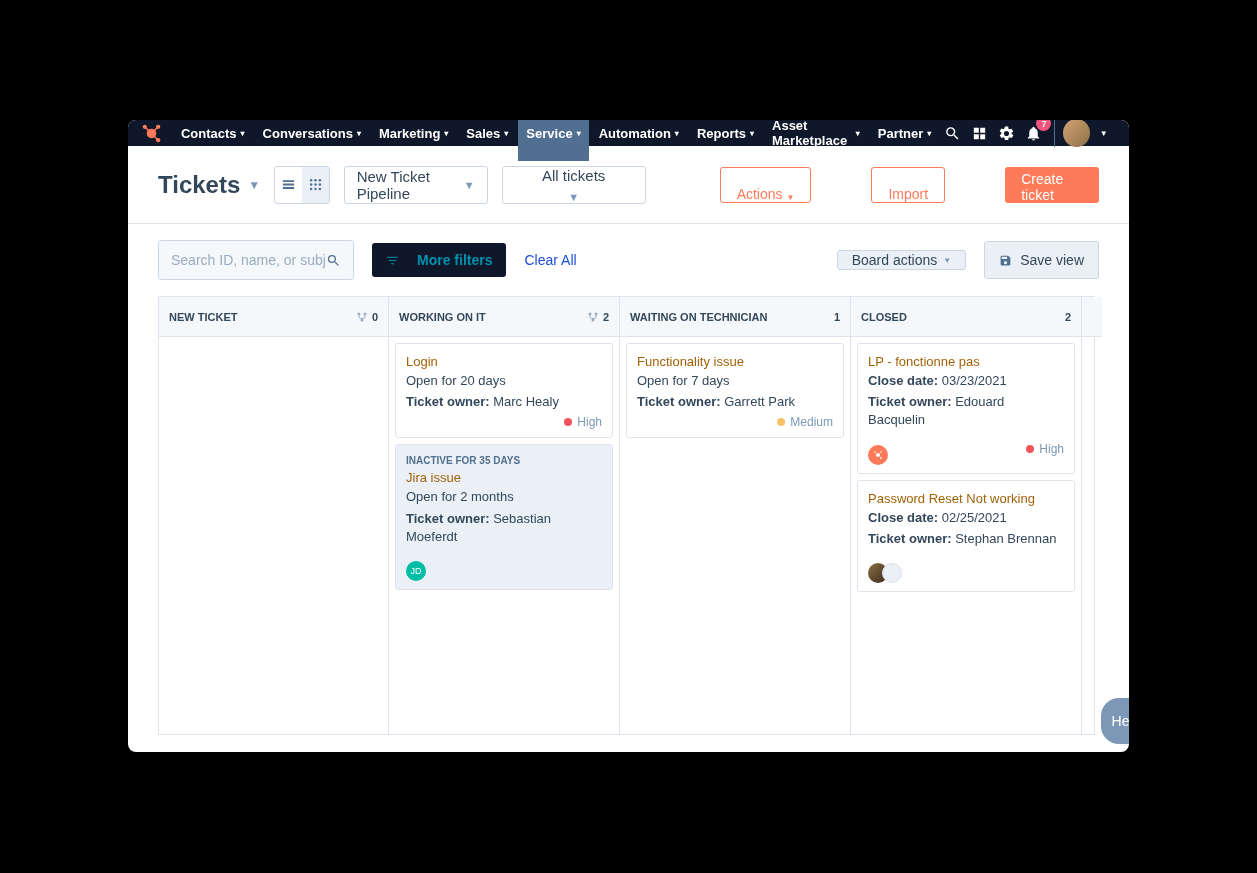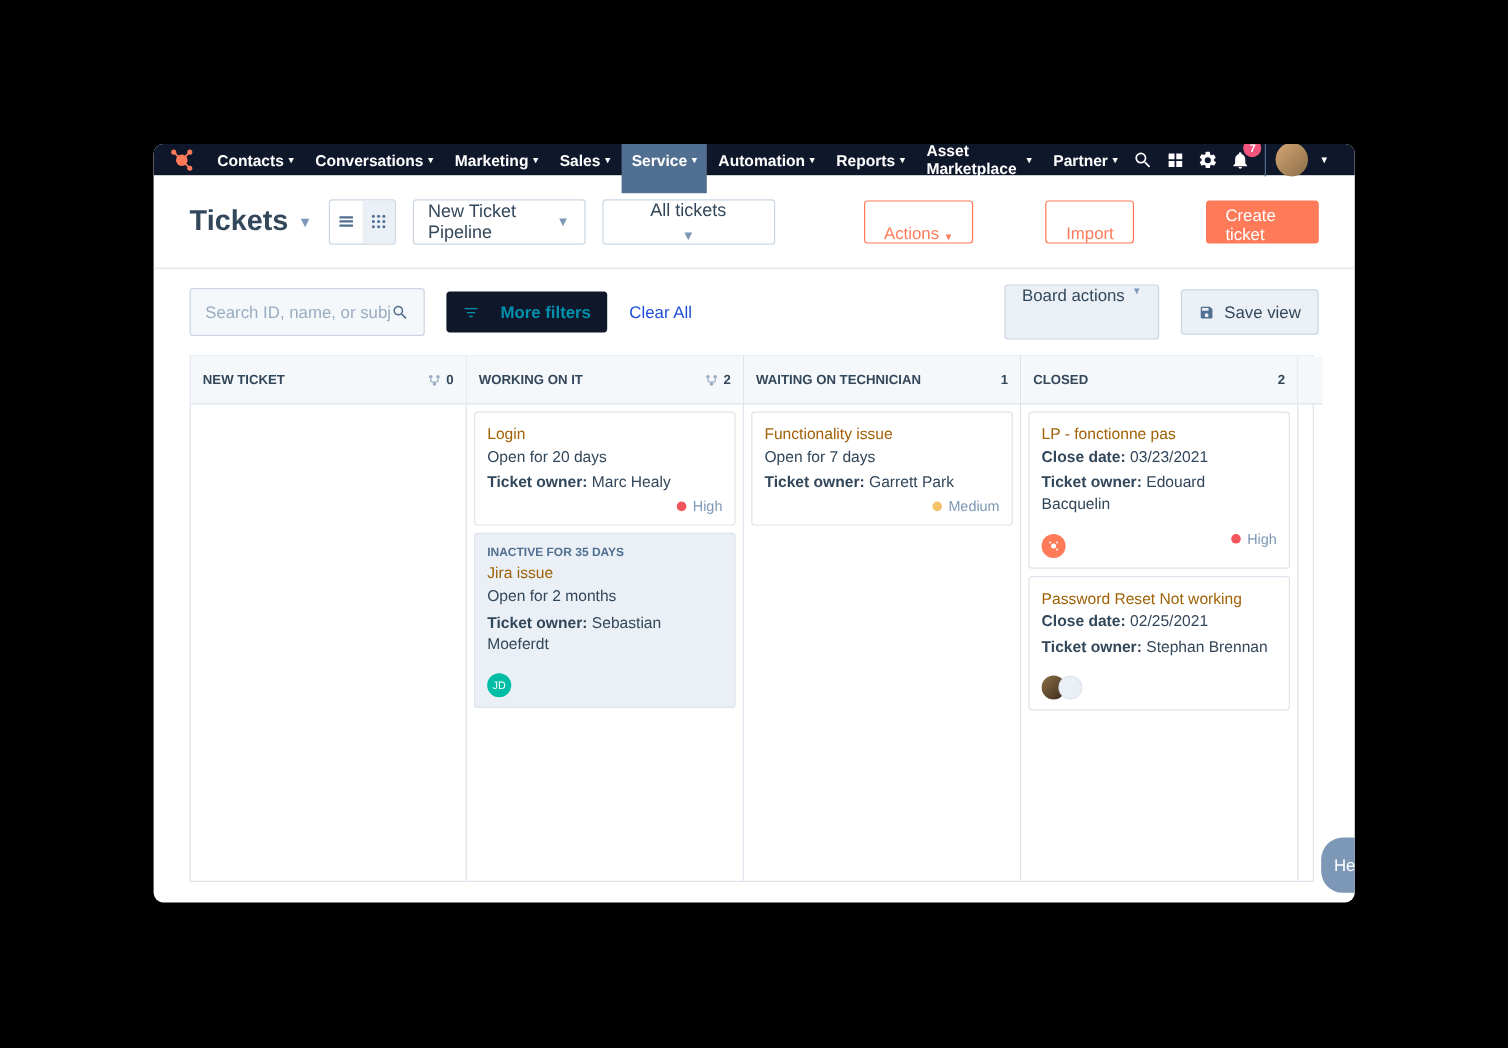--- a/index.html
+++ b/index.html
@@ -35,21 +35,21 @@
 .btn.primary { background: #ff7a59; color: #fff; }
 .filterbar { height: 72px; display: flex; align-items: center; padding: 0 30px; gap: 18px; }
 .search-box { width: 196px; height: 40px; border: 1px solid #cbd6e2; border-radius: 3px; background: #f5f8fa; display: flex; align-items: center; padding: 0 12px; }
 .search-box input { flex: 1; border: none; background: transparent; font-size: 14px; color: #33475b; outline: none; width: 100%; }
 .search-box input::placeholder { color: #99acc2; }
 .search-box svg { width: 15px; height: 15px; fill: #516f90; }
 .more-filters { background: #0f172a; border-radius: 3px; padding: 9px 14px; color: #0091ae; font-size: 14px; font-weight: 600; display: flex; align-items: center; gap: 18px; cursor: pointer; }
 .more-filters svg { width: 13px; height: 13px; fill: #0091ae; }
 .clear-all { color: #1d4ed8; font-size: 14px; cursor: pointer; }
 .filter-spacer { flex: 1; }
-.board-actions { height: 46px; background: #eaf0f6; border: 1px solid #cbd6e2; border-radius: 3px; padding: 0 14px; display: flex; align-items: flex-start; gap: 6px; font-size: 14px; color: #33475b; cursor: pointer; }
+.board-actions { height: 20px; background: #eaf0f6; border: 1px solid #cbd6e2; border-radius: 3px; padding: 0 14px; display: flex; align-items: center; gap: 6px; font-size: 14px; color: #33475b; cursor: pointer; }
 .save-view { height: 38px; background: #eaf0f6; border: 1px solid #cbd6e2; border-radius: 3px; padding: 0 14px; display: flex; align-items: center; gap: 8px; font-size: 14px; color: #33475b; cursor: pointer; }
 .save-view svg { width: 13px; height: 13px; fill: #516f90; }
 .board { display: flex; height: calc(100% - 193px); padding-left: 30px; overflow-x: hidden; }
 .column { width: 231px; border: 1px solid #dfe3eb; border-left: none; display: flex; flex-direction: column; flex-shrink: 0; }
 .column:first-child { border-left: 1px solid #dfe3eb; }
 .col-header { height: 40px; background: #f5f8fa; border-bottom: 1px solid #dfe3eb; display: flex; align-items: center; padding: 0 10px; font-size: 11px; font-weight: 600; color: #33475b; }
 .col-header .title { flex: 1; }
 .col-header .branch-icon { width: 12px; height: 12px; margin-right: 4px; }
 .col-header .branch-icon svg { width: 12px; height: 12px; fill: #99acc2; }
 .col-header .count { color: #33475b; }

